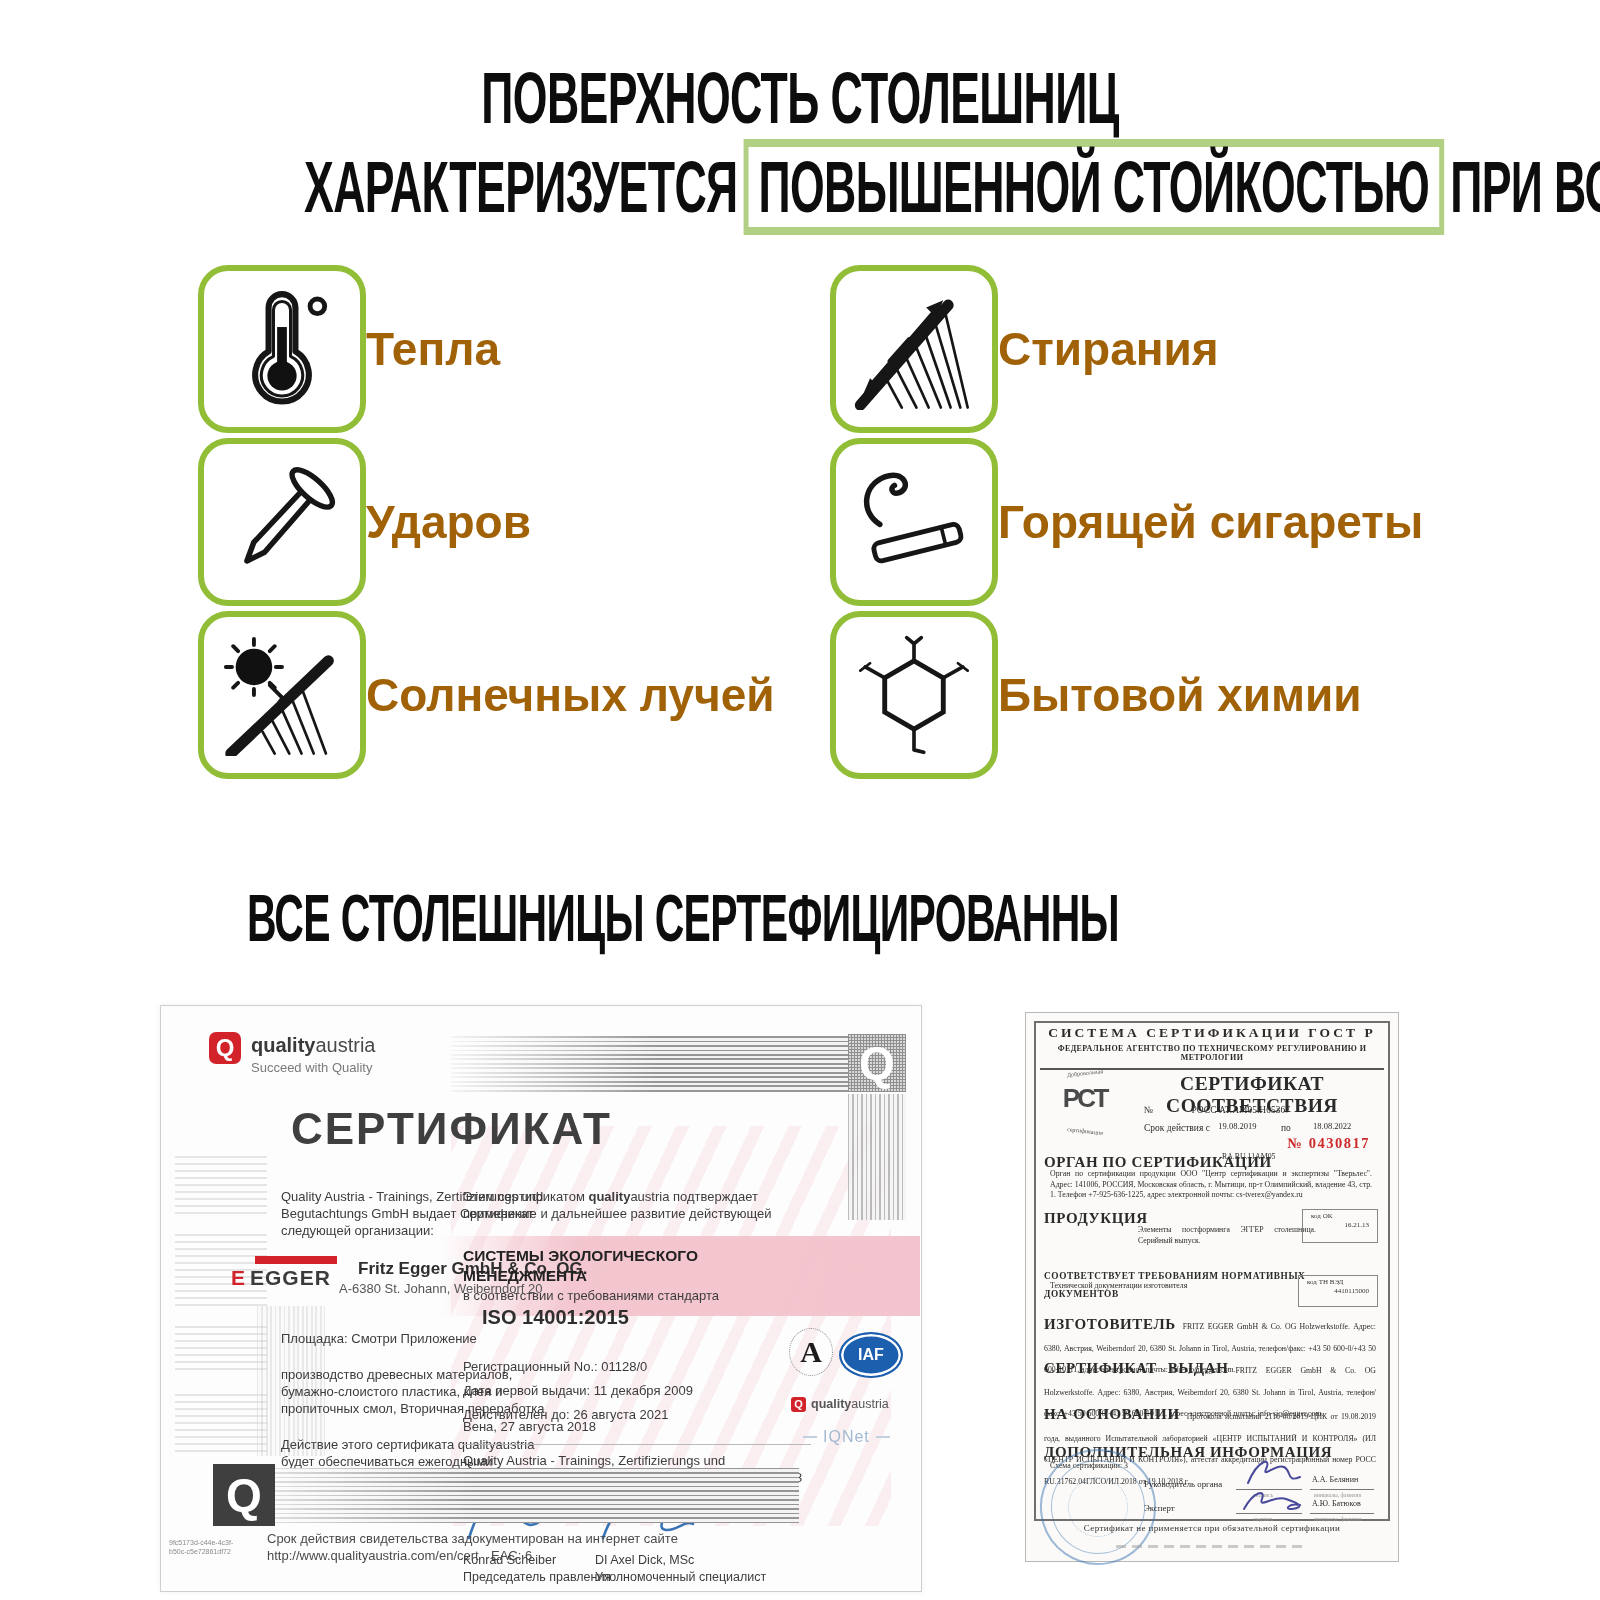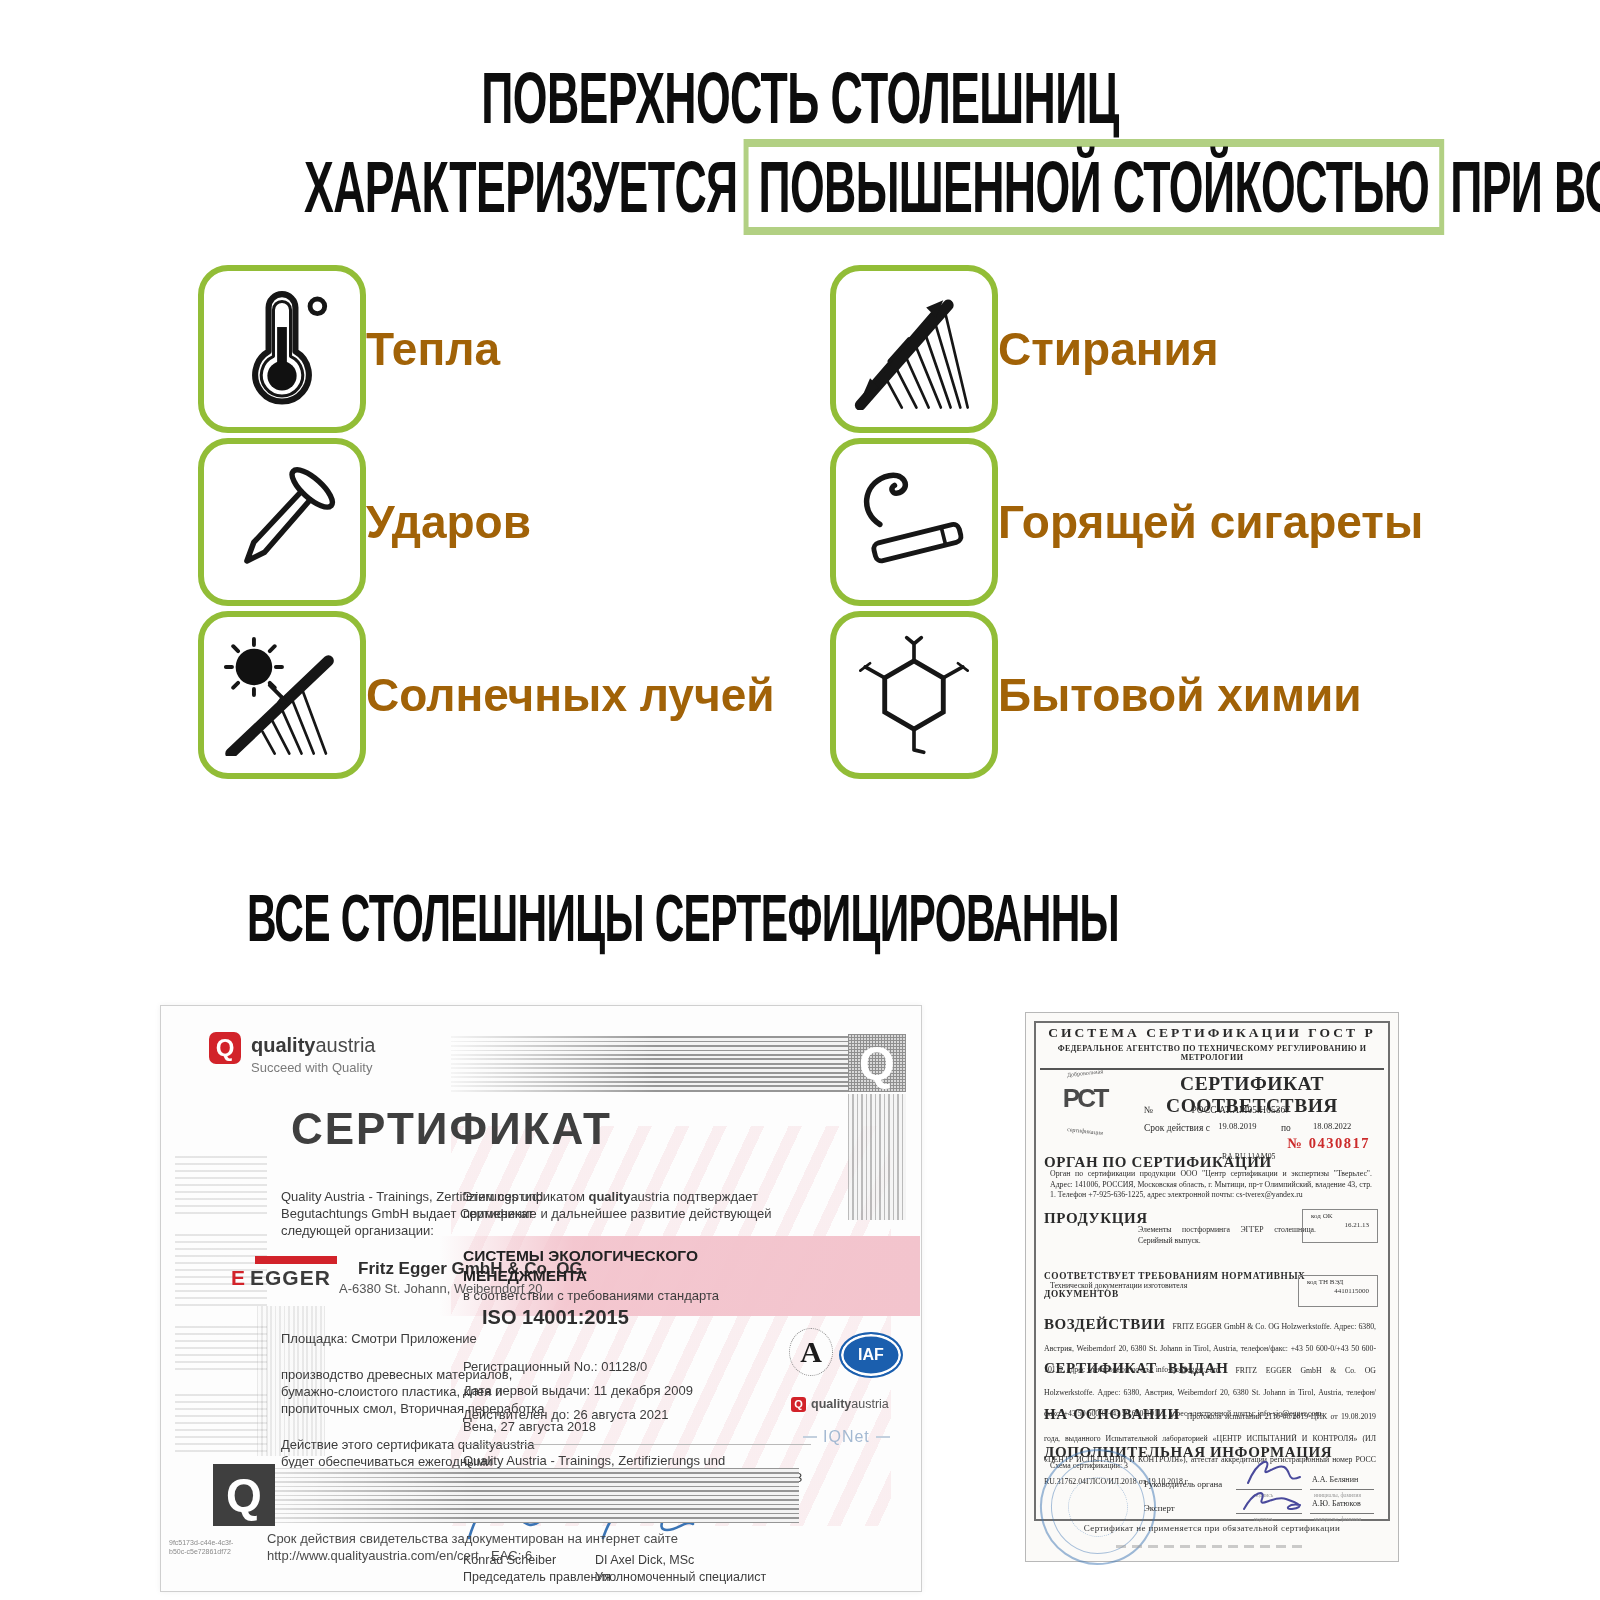--- a/index.html
+++ b/index.html
@@ -339,21 +339,21 @@
       <div style="text-align:right">16.21.13</div>
     </div>
 
     <div class="abs" style="left:18px;top:252px;width:330px"><span class="g-lab" style="font-size:9.3px">СООТВЕТСТВУЕТ ТРЕБОВАНИЯМ НОРМАТИВНЫХ ДОКУМЕНТОВ</span></div>
     <p class="g-par abs g-txt" style="left:24px;top:268px;width:240px">Технической документации изготовителя</p>
     <div class="g-box" style="right:20px;top:262px;width:62px;height:26px">
       <div>код ТН ВЭД</div>
       <div style="text-align:right">4410115000</div>
     </div>
 
-    <p class="g-par abs" style="left:18px;top:300px;width:332px"><span class="g-lab">ВОЗДЕЙСТВИИ</span><span class="g-txt">FRITZ EGGER GmbH &amp; Co. OG Holzwerkstoffe. Адрес: 6380, Австрия, Weiberndorf 20, 6380 St. Johann in Tirol, Austria, телефон/факс: +43 50 600-0/+43 50 600-10111, адрес электронной почты: info-sjo@egger.com.</span></p>
+    <p class="g-par abs" style="left:18px;top:300px;width:332px"><span class="g-lab">ИЗГОТОВИТЕЛЬ</span><span class="g-txt">FRITZ EGGER GmbH &amp; Co. OG Holzwerkstoffe. Адрес: 6380, Австрия, Weiberndorf 20, 6380 St. Johann in Tirol, Austria, телефон/факс: +43 50 600-0/+43 50 600-10111, адрес электронной почты: info-sjo@egger.com.</span></p>
 
     <p class="g-par abs" style="left:18px;top:344px;width:332px"><span class="g-lab">СЕРТИФИКАТ ВЫДАН</span><span class="g-txt">FRITZ EGGER GmbH &amp; Co. OG Holzwerkstoffe. Адрес: 6380, Австрия, Weiberndorf 20, 6380 St. Johann in Tirol, Austria, телефон/факс: +43 50 600-0/+43 50 600-10111, адрес электронной почты: info-sjo@egger.com.</span></p>
 
     <p class="g-par abs" style="left:18px;top:390px;width:332px"><span class="g-lab">НА ОСНОВАНИИ</span><span class="g-txt">Протокола испытаний 2116-08/2019-ЦИК от 19.08.2019 года, выданного Испытательной лабораторией «ЦЕНТР ИСПЫТАНИЙ И КОНТРОЛЯ» (ИЛ «ЦЕНТР ИСПЫТАНИЙ И КОНТРОЛЯ»), аттестат аккредитации регистрационный номер РОСС RU.31762.04ГЛСО/ИЛ.2018 от 19.10.2018 г.</span></p>
 
     <div class="abs" style="left:18px;top:430px"><span class="g-lab">ДОПОЛНИТЕЛЬНАЯ ИНФОРМАЦИЯ</span></div>
     <div class="abs g-txt" style="left:24px;top:448px">Схема сертификации: 3</div>
 
     <div class="stamp" style="left:14px;top:436px"></div>
 

